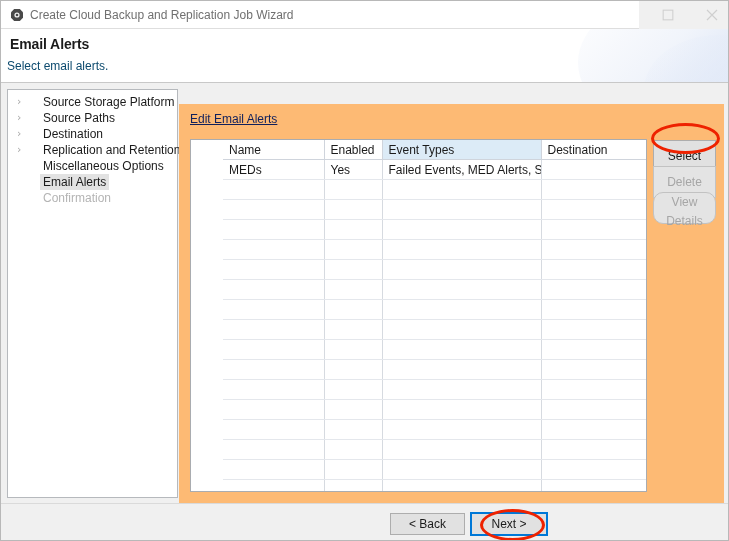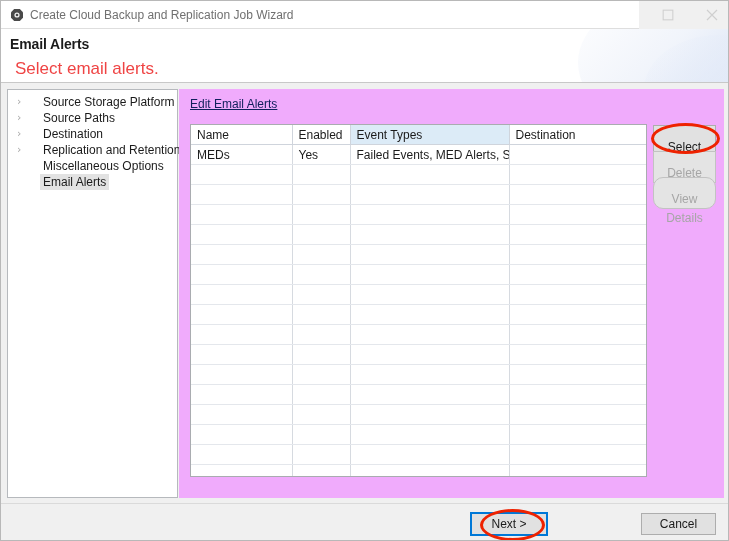--- a/index.html
+++ b/index.html
@@ -91,23 +91,23 @@
   #page-title {
     position: absolute;
     left: 9px; top: 7px;
     font-size: 14px;
     font-weight: bold;
     color: #1b1b1b;
     letter-spacing: -0.1px;
   }
   #page-subtitle {
     position: absolute;
-    left: 14px; top: 30px;
-    font-size: 17px;
-    color: #ef4444;
+    left: 6px; top: 30px;
+    font-size: 12px;
+    color: #0c4a6e;
   }
 
   
   #sidebar {
     position: absolute;
     left: 6px; top: 88px;
     width: 171px;
     height: 409px;
     background: #ffffff;
     border: 1px solid #b6b9bd;
@@ -143,44 +143,45 @@
     background: #e2e2e2;
     color: #1b1b1b;
   }
   .nav-item.disabled .nav-label {
     color: #b4b4b4;
   }
 
   
   #content {
     position: absolute;
-    left: 178px; top: 88px;
+    left: 178px; top: 103px;
     width: 545px;
     height: 409px;
-    background: #f0abfc;
+    background: #fdba74;
   }
   #edit-link {
     position: absolute;
     left: 11px; top: 8px;
     font-size: 12px;
     color: #10205c;
     text-decoration: underline;
     cursor: pointer;
   }
 
   
   #table-wrap {
     position: absolute;
     left: 11px; top: 35px;
     width: 457px;
     height: 353px;
     background: #ffffff;
     border: 1px solid #a9acb0;
     box-sizing: border-box;
     overflow: hidden;
+    padding-left: 32px;
   }
   table.grid {
     border-collapse: collapse;
     width: 100%;
     table-layout: fixed;
     font-size: 12px;
   }
   table.grid th {
     height: 19px;
     font-weight: normal;
@@ -211,21 +212,21 @@
     position: absolute;
     left: 474px;
     width: 63px;
     height: 32px;
     box-sizing: border-box;
     font-size: 12px;
     font-family: "Liberation Sans", sans-serif;
     background: #e1e1e1;
     border: 1px solid #adadad;
     color: #1b1b1b;
-    padding: 12px;
+    padding: 0;
     text-align: center;
     line-height: 19px;
   }
   .sidebtn.disabled {
     color: #a6a6a6;
     background: #e4e4e4;
     border-color: #c2c2c2;
   }
   #btn-select { top: 36px; }
   #btn-delete { top: 62px; }
@@ -339,20 +340,24 @@
       <span class="chev">›</span>
       <span class="nav-label">Replication and Retention Policy</span>
     </div>
     <div class="nav-item">
       <span class="chev"></span>
       <span class="nav-label">Miscellaneous Options</span>
     </div>
     <div class="nav-item selected">
       <span class="chev"></span>
       <span class="nav-label">Email Alerts</span>
+    </div>
+    <div class="nav-item disabled">
+      <span class="chev"></span>
+      <span class="nav-label">Confirmation</span>
     </div>
   </div>
 
   <div id="content">
 
     <div id="edit-link">Edit Email Alerts</div>
 
     <div id="table-wrap">
       <table class="grid">
         <colgroup>
@@ -476,20 +481,20 @@
       </table>
     </div>
 
     <button class="sidebtn" id="btn-select">Select</button>
     <button class="sidebtn disabled" id="btn-delete">Delete</button>
     <button class="sidebtn disabled" id="btn-viewdetails">View Details</button>
   </div>
 
   <div id="footer-sep"></div>
   <div id="footer">
+    <button class="footbtn" id="btn-back">&lt; Back</button>
     <button class="footbtn" id="btn-next">Next &gt;</button>
-    <button class="footbtn" id="btn-cancel">Cancel</button>
   </div>
 
   <div class="annot" id="annot-select"></div>
   <div class="annot" id="annot-next"></div>
 
 </div>
 
 </body></html>

